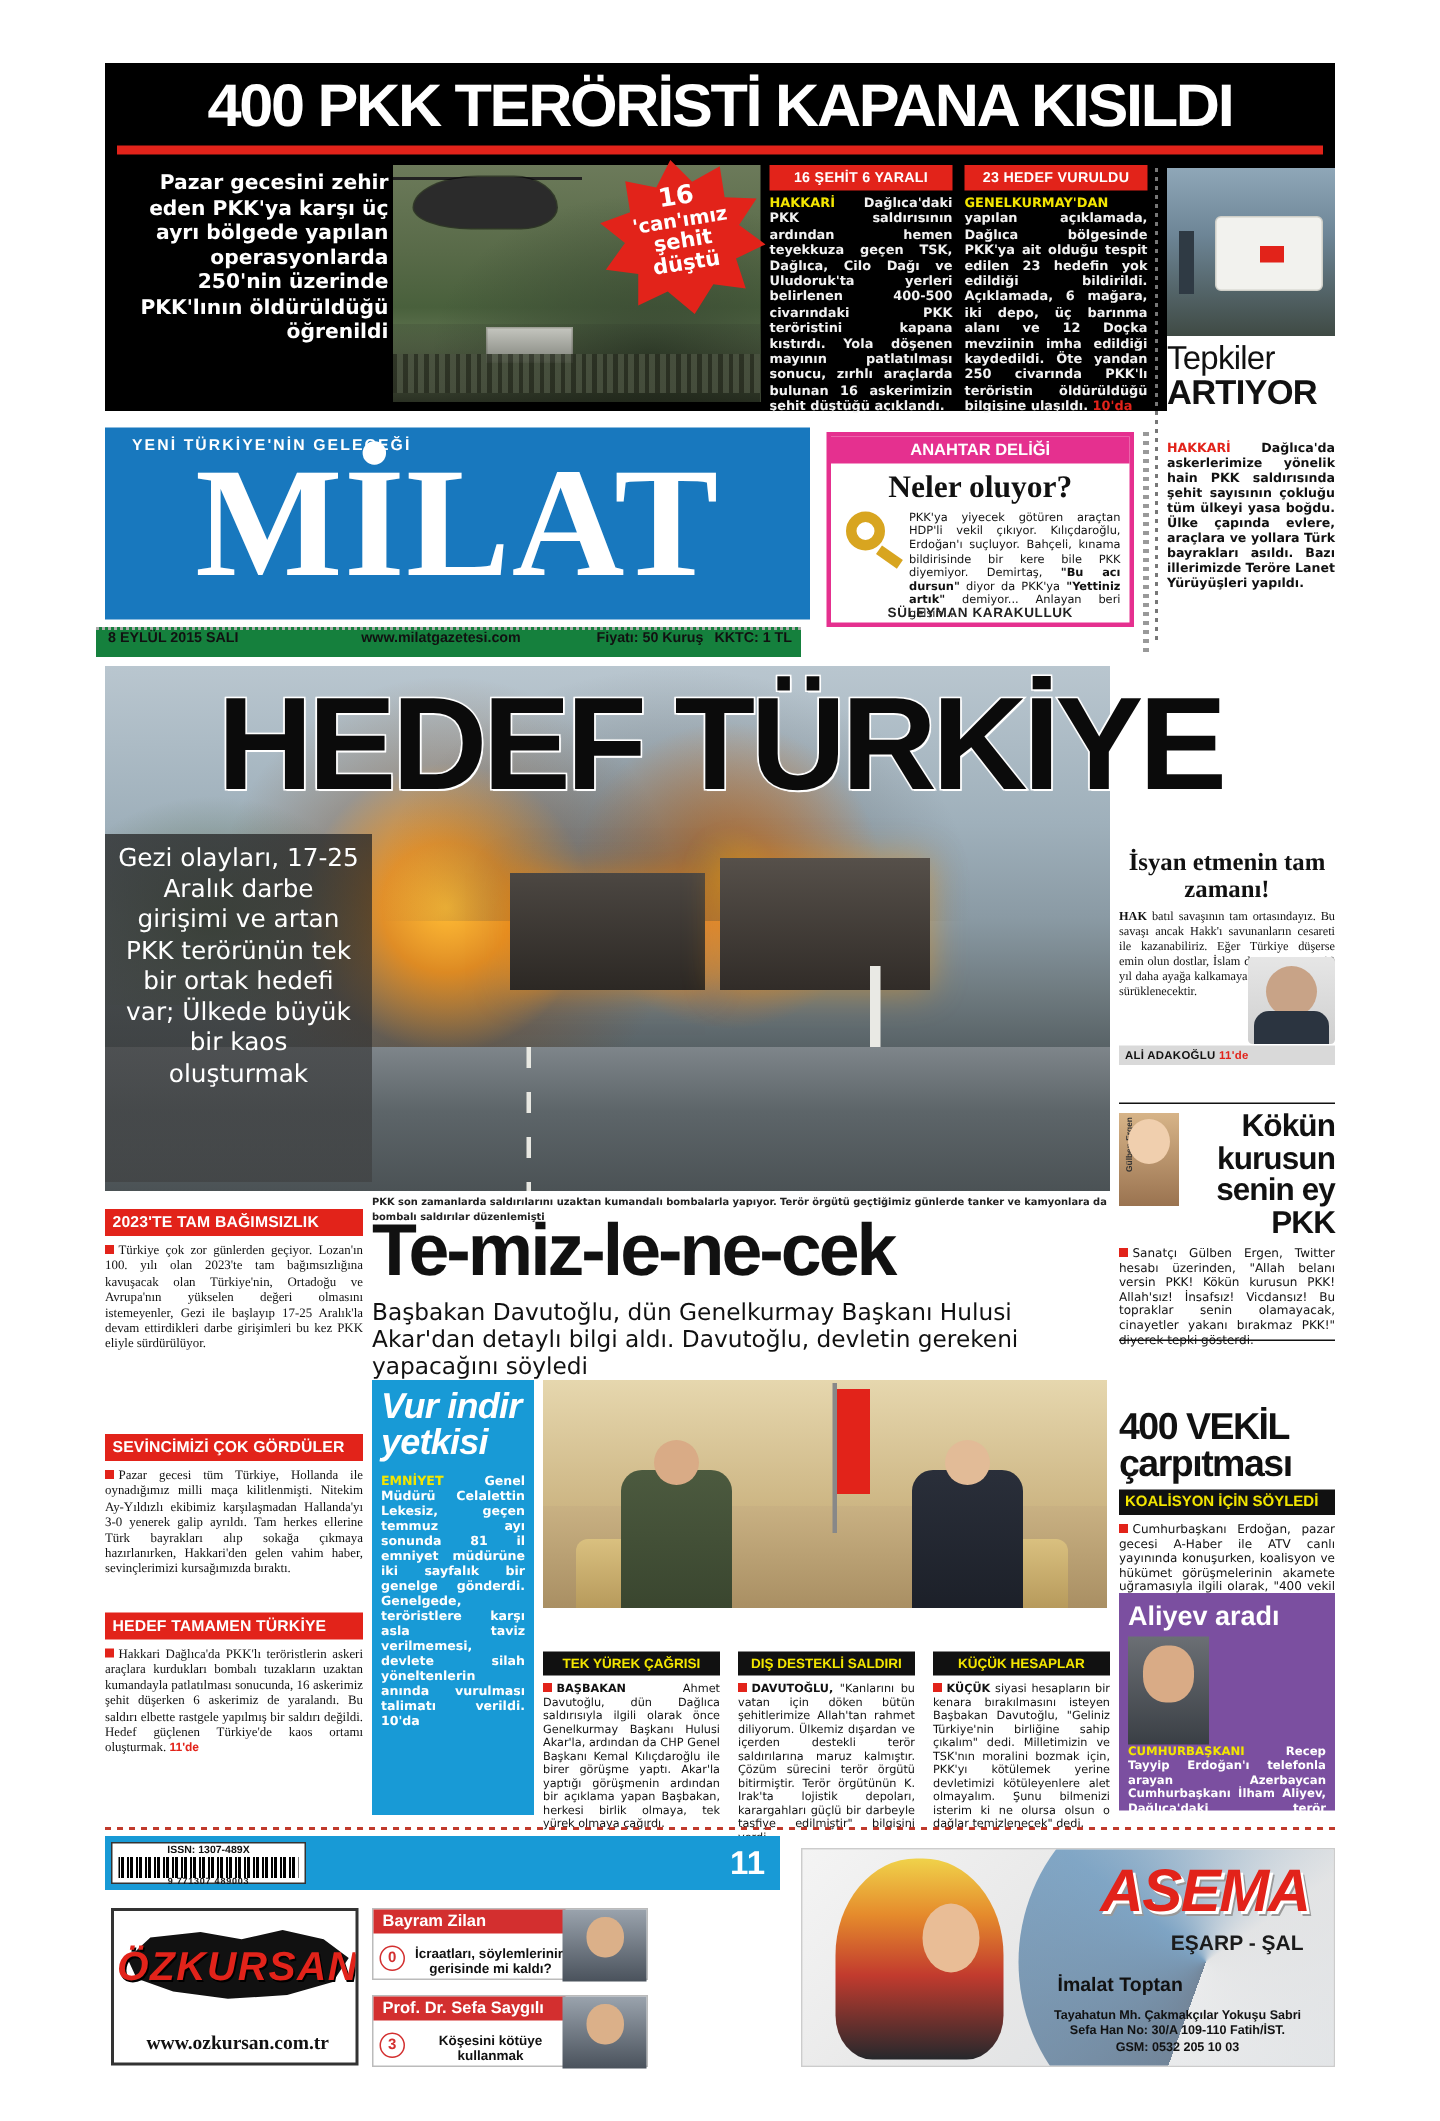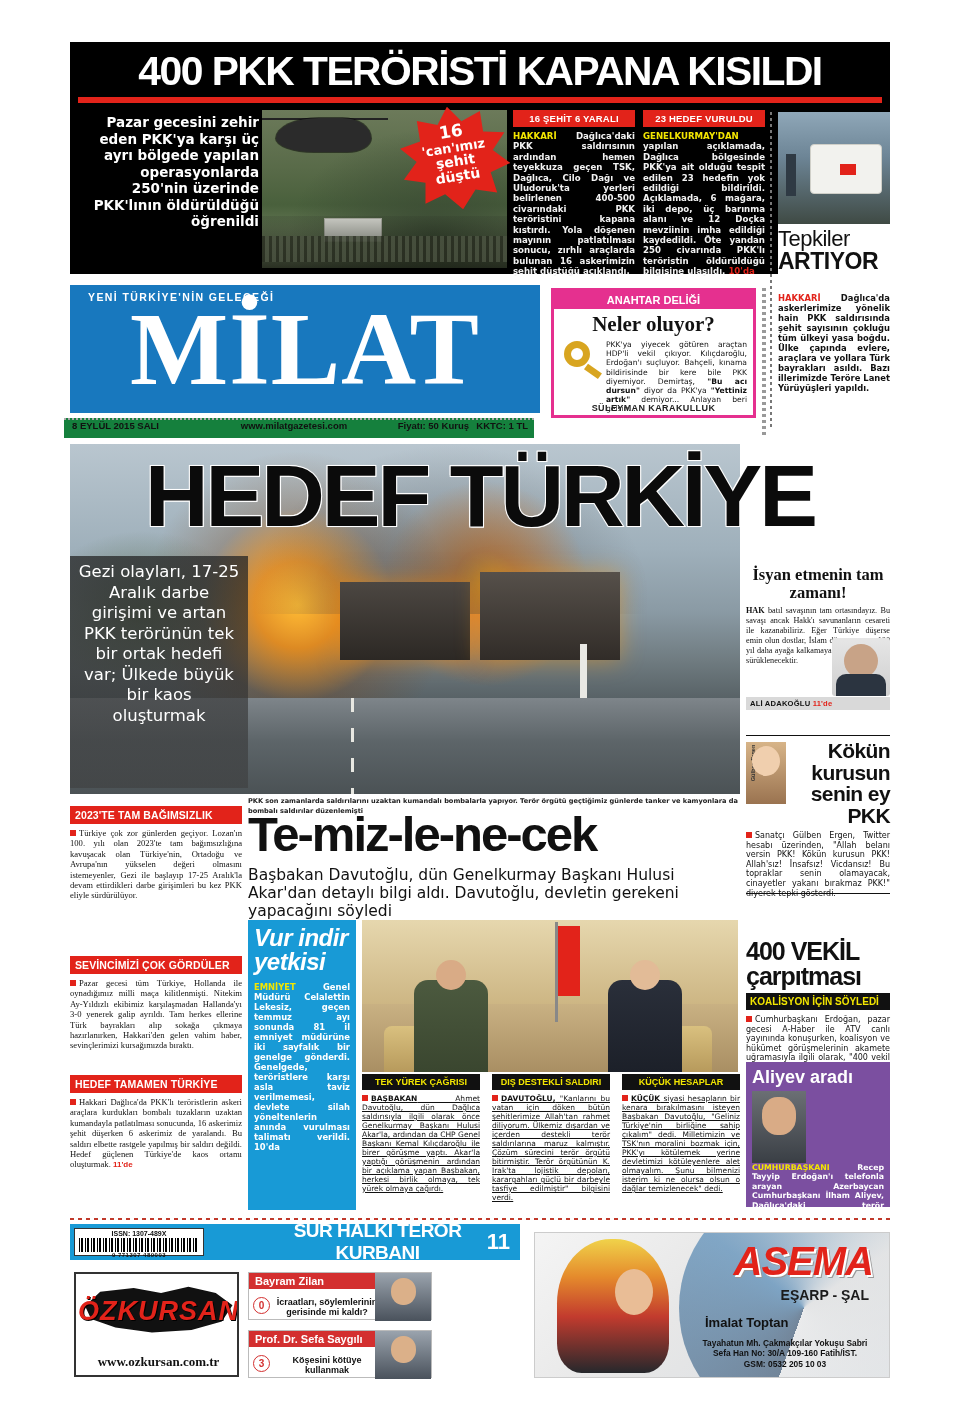--- a/index.html
+++ b/index.html
@@ -391,21 +391,21 @@
     content:""; position:absolute; left:22px; top:-20px; width:30px; height:30px;
     border-radius:50%; background:#e2bb97;
   }
   .photoMain2 .chair1, .photoMain2 .chair2{
     position:absolute; bottom:0; width:56px; height:46px;
     background:linear-gradient(180deg,#d9c07f,#b79a5c); border-radius:8px 8px 0 0;
   }
   .photoMain2 .chair1{ left:22px; }
   .photoMain2 .chair2{ right:26px; }
 
-  .tri{ position:absolute; top:1074px; width:118px;text-decoration:underline; }
+  .tri{ position:absolute; top:1101px; width:118px; }
   .tri h5{
     background:#111; color:#f3e600; font-size:9px; font-weight:bold;
     text-align:center; padding:3px 0; margin-bottom:4px;
   }
   .tri p{
     font-size:7.5px; line-height:9px; text-align:justify;
     font-family:"DejaVu Sans",sans-serif;
   }
   .tri.t1{ left:362px; }
   .tri.t2{ left:492px; }
@@ -689,21 +689,20 @@
 
   <div class="aliyev">
     <h3>Aliyev aradı</h3>
     <div class="ph"></div>
     <p><b class="loc">CUMHURBAŞKANI</b><span> Recep Tayyip Erdoğan'ı telefonla arayan Azerbaycan Cumhurbaşkanı İlham Aliyev, Dağlıca'daki terör saldırısında şehit olan askerler için taziyelerini iletti.</span></p>
   </div>
 
   <div class="dots-h"></div>
 
   <div class="bottombar">
-    <div class="ttl">SUR HALKI TERÖR KURBANI</div>
     <div class="pg">11</div>
   </div>
   <div class="isbn">
     <div>ISSN: 1307-489X</div>
     <div class="bars"></div>
     <div class="num">9 771307 489003</div>
   </div>
 
   <div class="ozk">
     <div class="map"></div>
@@ -726,18 +725,18 @@
 
 
   <div class="asema">
     <div class="swoosh"></div>
     <div class="model"></div>
     <div class="brand">ASEMA</div>
     <div class="sub">EŞARP - ŞAL</div>
     <div class="imalat">İmalat Toptan</div>
     <div class="addr">
       <div>Tayahatun Mh. Çakmakçılar Yokuşu Sabri</div>
-      <div>Sefa Han  No: 30/A 109-160 Fatih/İST.</div>
+      <div>Sefa Han  No: 30/A 109-110 Fatih/İST.</div>
       <div>GSM: 0532 205 10 03</div>
     </div>
   </div>
 
 </div>
 
 </body></html>

